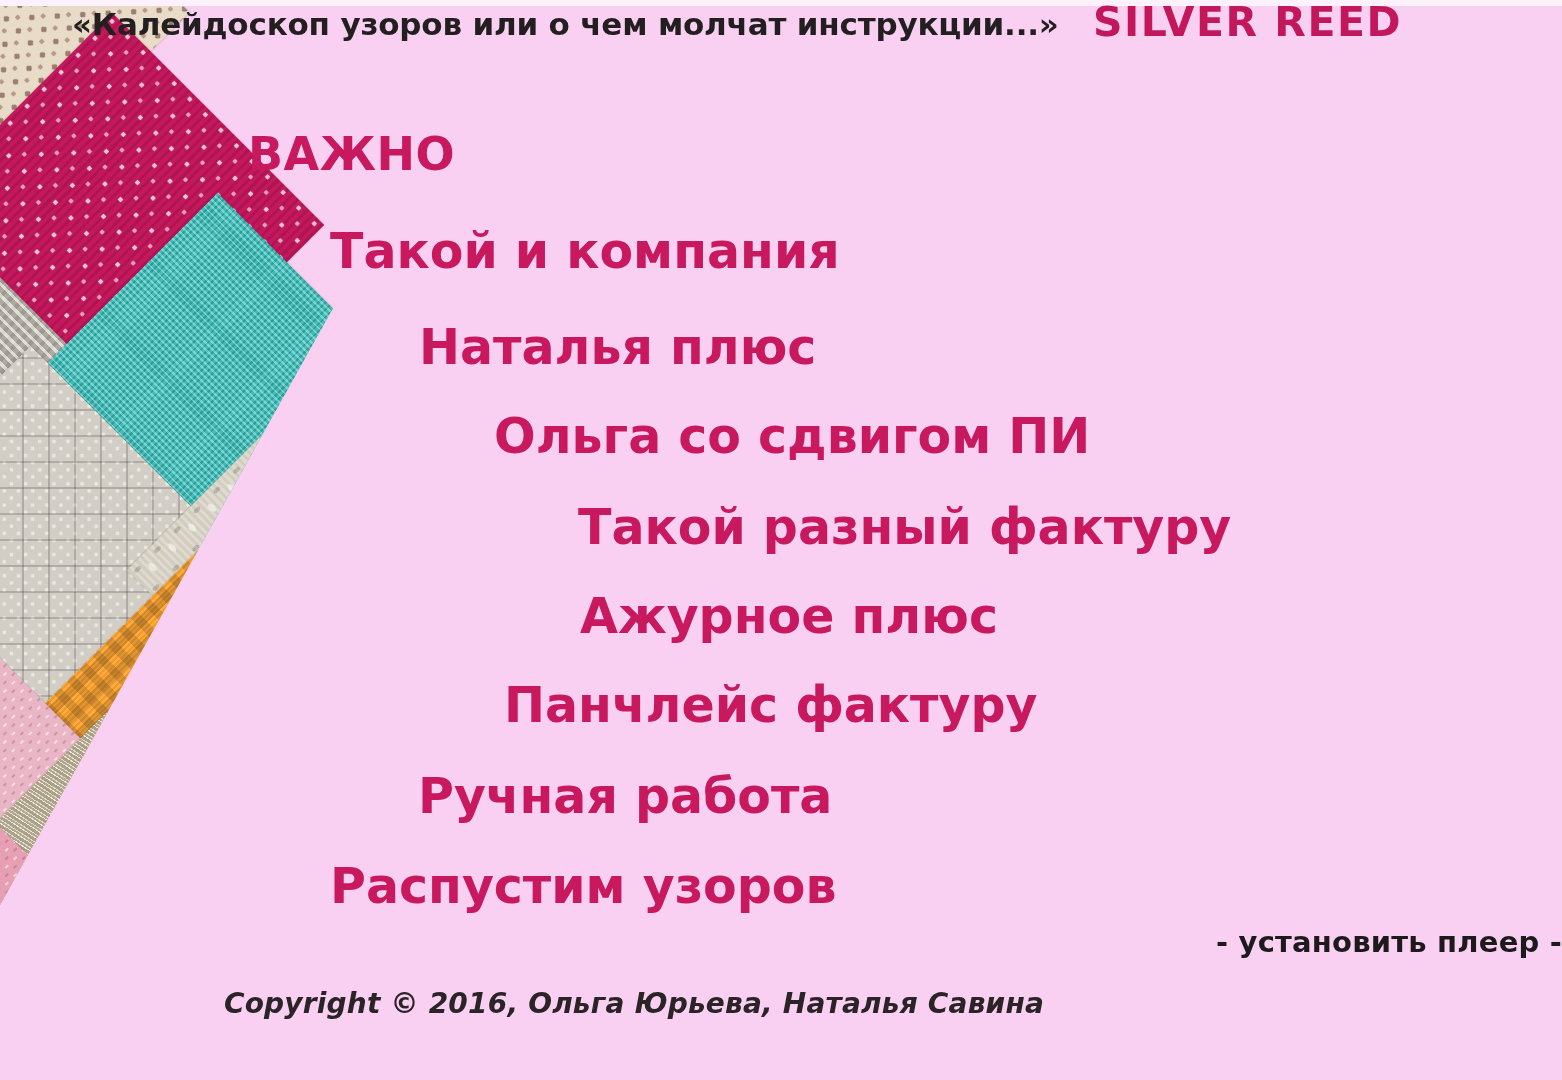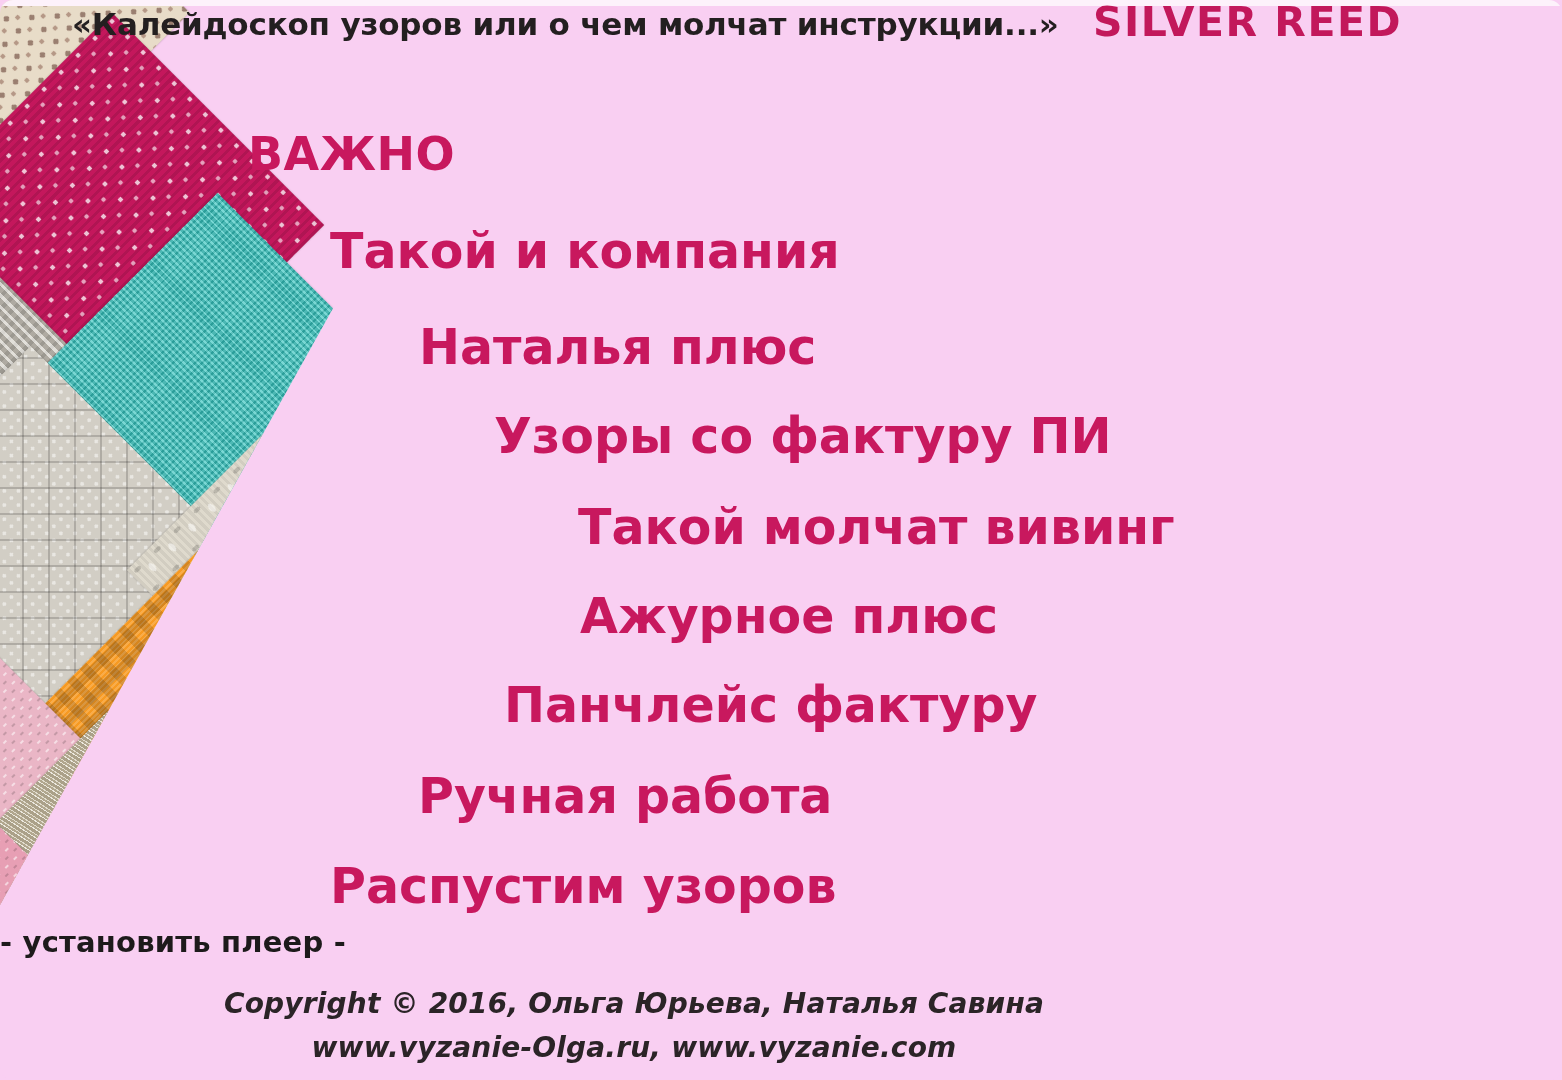--- a/index.html
+++ b/index.html
@@ -2,21 +2,21 @@
 <html><head>
 <meta charset="utf-8">
 <style>
   html,body{margin:0;padding:0;}
   body{
     width:1562px;height:1080px;overflow:hidden;
     background:#f9cff2;
     font-family:"DejaVu Sans","Liberation Sans",sans-serif;
     position:relative;
   }
-  #slide{position:absolute;inset:0;background:#f9cff2;overflow:hidden;border-radius:13px;}
+  #slide{position:absolute;inset:0;background:#f9cff2;overflow:hidden;}
 
   
   #collage{
     position:absolute;left:0;top:0;width:520px;height:960px;
     -webkit-clip-path:polygon(0 0, 505px 0, 0 905px);
     clip-path:polygon(0 0, 505px 0, 0 905px);
     overflow:hidden;
   }
   .sw{position:absolute;transform:rotate(-45deg);transform-origin:50% 50%;}
   .sw .face{width:100%;height:100%;position:absolute;inset:0;}
@@ -92,21 +92,21 @@
   
   #list{position:absolute;left:0;top:131px;width:1562px;}
   .item{
     color:#c8185e;font-size:49px;font-weight:700;
     line-height:1;white-space:nowrap;position:absolute;
   }
   .item.first{font-size:46px;letter-spacing:.5px;}
 
   
   #player{
-    position:absolute;left:0;top:925px;width:1562px;text-align:left;
+    position:absolute;left:0;top:925px;width:1562px;text-align:right;
     font-size:29px;font-weight:700;color:#1d1a1b;letter-spacing:.2px;
   }
   .copy{
     position:absolute;left:0;width:1268px;text-align:center;
     font-style:italic;font-weight:700;font-size:28px;color:#2b2427;
     letter-spacing:.2px;
   }
   #copy1{top:987px;}
   #copy2{top:1031px;}
 </style>
@@ -149,25 +149,24 @@
     </div>
 
   <div id="topbar"></div>
   <div id="title">«Калейдоскоп узоров или о чем молчат инструкции...»</div>
   <div id="brand">SILVER REED</div>
 
   <div id="list">
       <div class="item first" style="left: 248px; top: 0px;">ВАЖНО</div>
       <div class="item" style="left: 330px; top: 96px;">Такой и компания</div>
       <div class="item" style="left: 419px; top: 192px;">Наталья плюс</div>
-      <div class="item" style="left: 494px; top: 281px;">Узоры со фактуру ПИ</div>
-      <div class="item" style="left: 578px; top: 372px;">Такой молчат вивинг</div>
+      <div class="item" style="left: 494px; top: 281px;">Ольга со сдвигом ПИ</div>
+      <div class="item" style="left: 578px; top: 372px;">Такой разный фактуру</div>
       <div class="item" style="left: 580px; top: 461px;">Ажурное плюс</div>
       <div class="item" style="left: 504px; top: 550px;">Панчлейс фактуру</div>
       <div class="item" style="left: 418px; top: 641px;">Ручная работа</div>
       <div class="item" style="left: 330px; top: 731px;">Распустим узоров</div>
     </div>
 
   <div id="player">- установить плеер -</div>
   <div class="copy" id="copy1">Copyright © 2016, Ольга Юрьева, Наталья Савина</div>
-  <div class="copy" id="copy2">www.vyzanie-Olga.ru, www.vyzanie.com</div>
 
 </div>
 
 </body></html>

